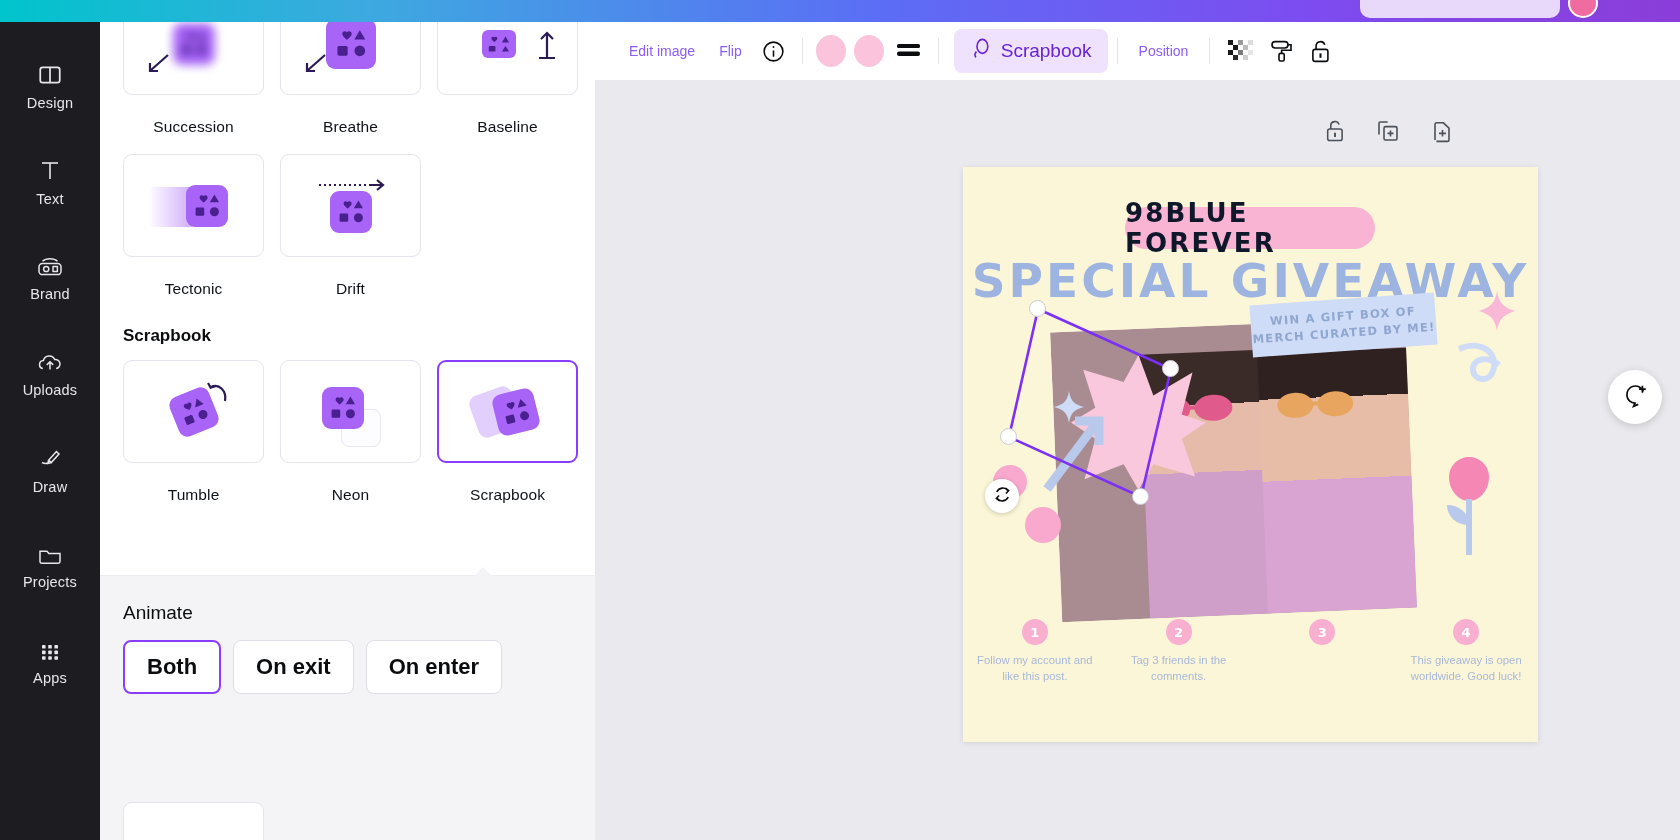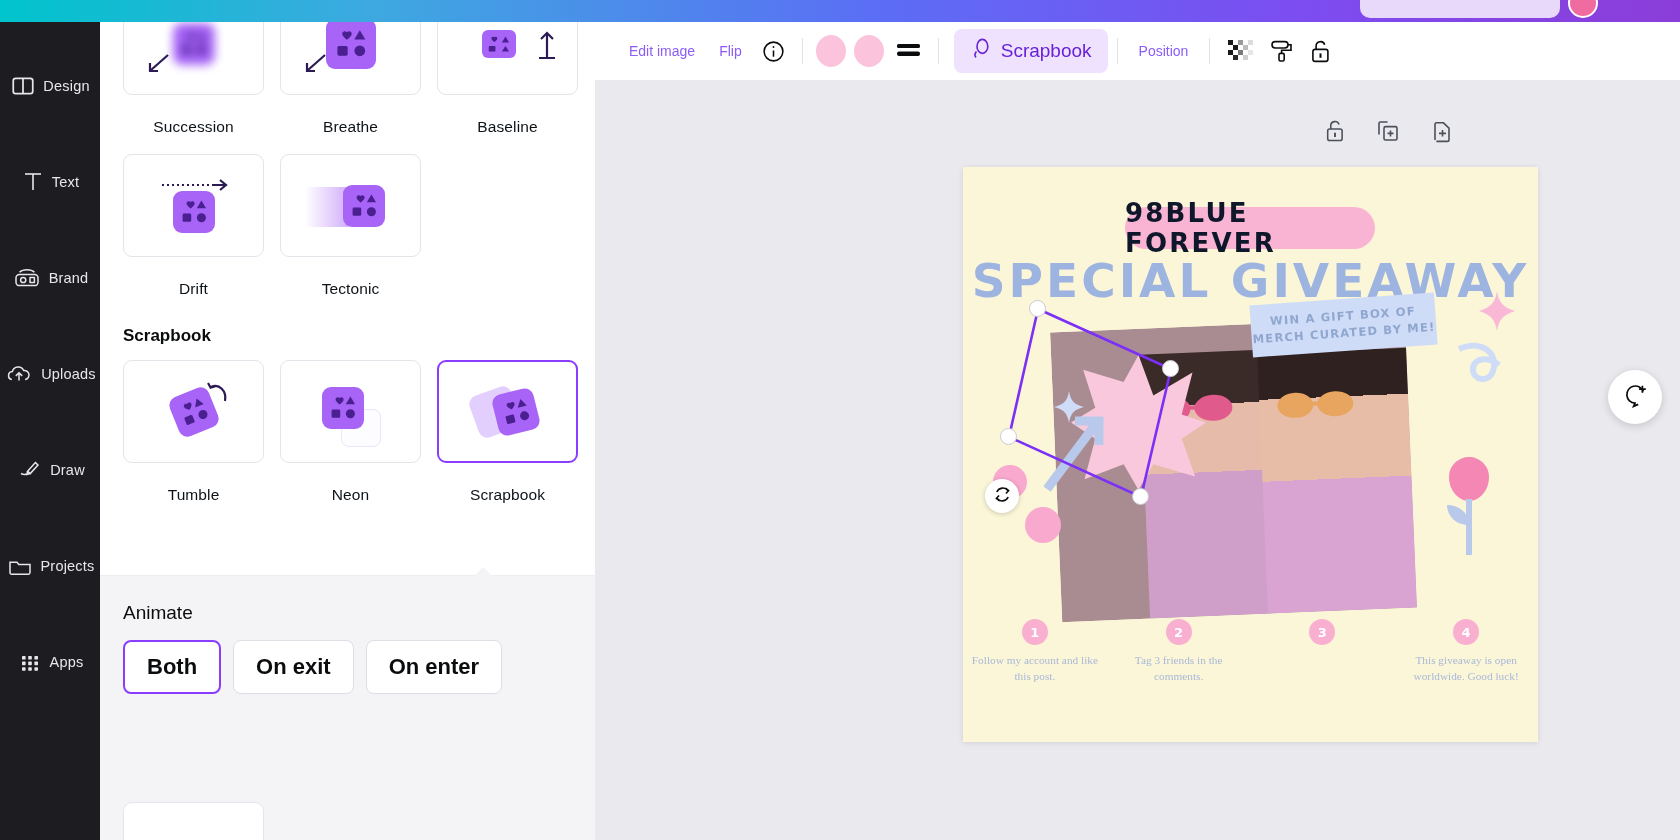--- a/index.html
+++ b/index.html
@@ -28,21 +28,21 @@
 
   
   .rail {
     position: absolute; left: 0; top: 22px; width: 100px; height: 818px;
     background: #1d1d21; z-index: 6;
     display: flex; flex-direction: column; align-items: center;
     padding-top: 16px;
   }
   .rail-item {
     width: 100px; height: 96px;
-    display: flex; flex-direction: row; align-items: center; justify-content: center;
+    display: flex; flex-direction: column; align-items: center; justify-content: center;
     gap: 7px; cursor: pointer;
   }
   .rail-item svg { display: block; }
   .rail-label { color: #e7e7ea; font-size: 14.5px; letter-spacing: .2px; }
 
   
   .panel {
     position: absolute; left: 100px; top: 22px; width: 495px; height: 818px;
     background: #fff; overflow: hidden; z-index: 4;
   }
@@ -177,21 +177,21 @@
   .steps { position: absolute; left: 0; top: 452px; width: 575px; display: flex; }
   .step { flex: 1; text-align: center; }
   .step-num {
     width: 26px; height: 26px; border-radius: 50%; background: #f9b0d0;
     margin: 0 auto 7px; color: #fff; font-size: 13px; font-weight: bold;
     display: flex; align-items: center; justify-content: center;
     font-family: "DejaVu Sans", sans-serif;
   }
   .step-txt {
     color: #a8b8d8; font-size: 11.3px; line-height: 1.42; padding: 0 5px;
-    font-family: Liberation Serif, serif;
+    font-family: Liberation Sans, sans-serif;
   }
   .star8 {
     position: absolute; left: 108px; top: 188px; width: 135px; height: 135px;
     background: #f9c8dd;
     clip-path: polygon(50% 0,61% 30%,90% 13%,82% 44%,100% 50%,82% 62%,92% 90%,61% 81%,50% 100%,39% 81%,10% 92%,18% 62%,0 50%,18% 39%,9% 11%,39% 20%);
   }
   .selbox { position: absolute; left: 0; top: 130px; width: 250px; height: 250px; z-index: 8; }
   .handle {
     position: absolute; width: 17px; height: 17px; border-radius: 50%;
     background: #fff; border: 1.5px solid #c9c9d4; cursor: pointer;
@@ -355,51 +355,51 @@
                 <path d="M2 31h16" stroke="#2b1a54" stroke-width="2.2"></path>
             </svg>
           </div>
           <div class="cap">Baseline</div>
         </div>
       </div>
 
       <div class="grid" style="margin-top:18px;">
         <div class="cell">
           <div class="thumb">
+            <div style="position:absolute;left:24px;top:32px;width:46px;height:40px;background:linear-gradient(90deg,rgba(167,100,247,0) 0%,rgba(167,100,247,.55) 100%);border-radius:4px;"></div>
+            <div class="glyph" style="margin-left:26px;">
+              <div class="box"></div>
+              <svg width="42" height="42" viewBox="0 0 42 42" fill="#4a1f8f">
+                <path d="M13.6 12.4c0-2 2.6-3 4-1.3 1.4-1.7 4-0.7 4 1.3 0 2.3-4 5-4 5s-4-2.7-4-5z"></path>
+                <path d="M28.4 9.5 33 17.2h-9.2z"></path>
+                <rect x="9.6" y="22.6" width="8.6" height="8.2" rx="1.3"></rect>
+                <circle cx="28.4" cy="26.7" r="4.5"></circle>
+              </svg>
+            </div>
+          </div>
+          <div class="cap">Tectonic</div>
+        </div>
+
+        <div class="cell">
+          <div class="thumb">
             <svg class="arrow" style="left:36px;top:22px;" width="72" height="16" viewBox="0 0 72 16">
               <path d="M2 8h52" stroke="#2b1a54" stroke-width="2.2" stroke-dasharray="2 3" fill="none"></path>
               <path d="M52 8h14M60 3l6 5-6 5" stroke="#2b1a54" stroke-width="2.2" fill="none"></path>
             </svg>
             <div class="glyph" style="margin-top:12px;">
               <div class="box"></div>
               <svg width="42" height="42" viewBox="0 0 42 42" fill="#4a1f8f">
                 <path d="M13.6 12.4c0-2 2.6-3 4-1.3 1.4-1.7 4-0.7 4 1.3 0 2.3-4 5-4 5s-4-2.7-4-5z"></path>
                 <path d="M28.4 9.5 33 17.2h-9.2z"></path>
                 <rect x="9.6" y="22.6" width="8.6" height="8.2" rx="1.3"></rect>
                 <circle cx="28.4" cy="26.7" r="4.5"></circle>
               </svg>
             </div>
           </div>
           <div class="cap">Drift</div>
-        </div>
-
-        <div class="cell">
-          <div class="thumb">
-            <div style="position:absolute;left:24px;top:32px;width:46px;height:40px;background:linear-gradient(90deg,rgba(167,100,247,0) 0%,rgba(167,100,247,.55) 100%);border-radius:4px;"></div>
-            <div class="glyph" style="margin-left:26px;">
-              <div class="box"></div>
-              <svg width="42" height="42" viewBox="0 0 42 42" fill="#4a1f8f">
-                <path d="M13.6 12.4c0-2 2.6-3 4-1.3 1.4-1.7 4-0.7 4 1.3 0 2.3-4 5-4 5s-4-2.7-4-5z"></path>
-                <path d="M28.4 9.5 33 17.2h-9.2z"></path>
-                <rect x="9.6" y="22.6" width="8.6" height="8.2" rx="1.3"></rect>
-                <circle cx="28.4" cy="26.7" r="4.5"></circle>
-              </svg>
-            </div>
-          </div>
-          <div class="cap">Tectonic</div>
         </div>
         <div></div>
       </div>
 
       <div class="sec-title">Scrapbook</div>
       <div class="grid">
         <div class="cell">
           <div class="thumb">
             <svg class="arrow" style="right:32px;top:20px;" width="26" height="24" viewBox="0 0 26 24">
               <path d="M20 20C22 10 14 2 6 6" stroke="#2b1a54" stroke-width="2.2" fill="none"></path>

